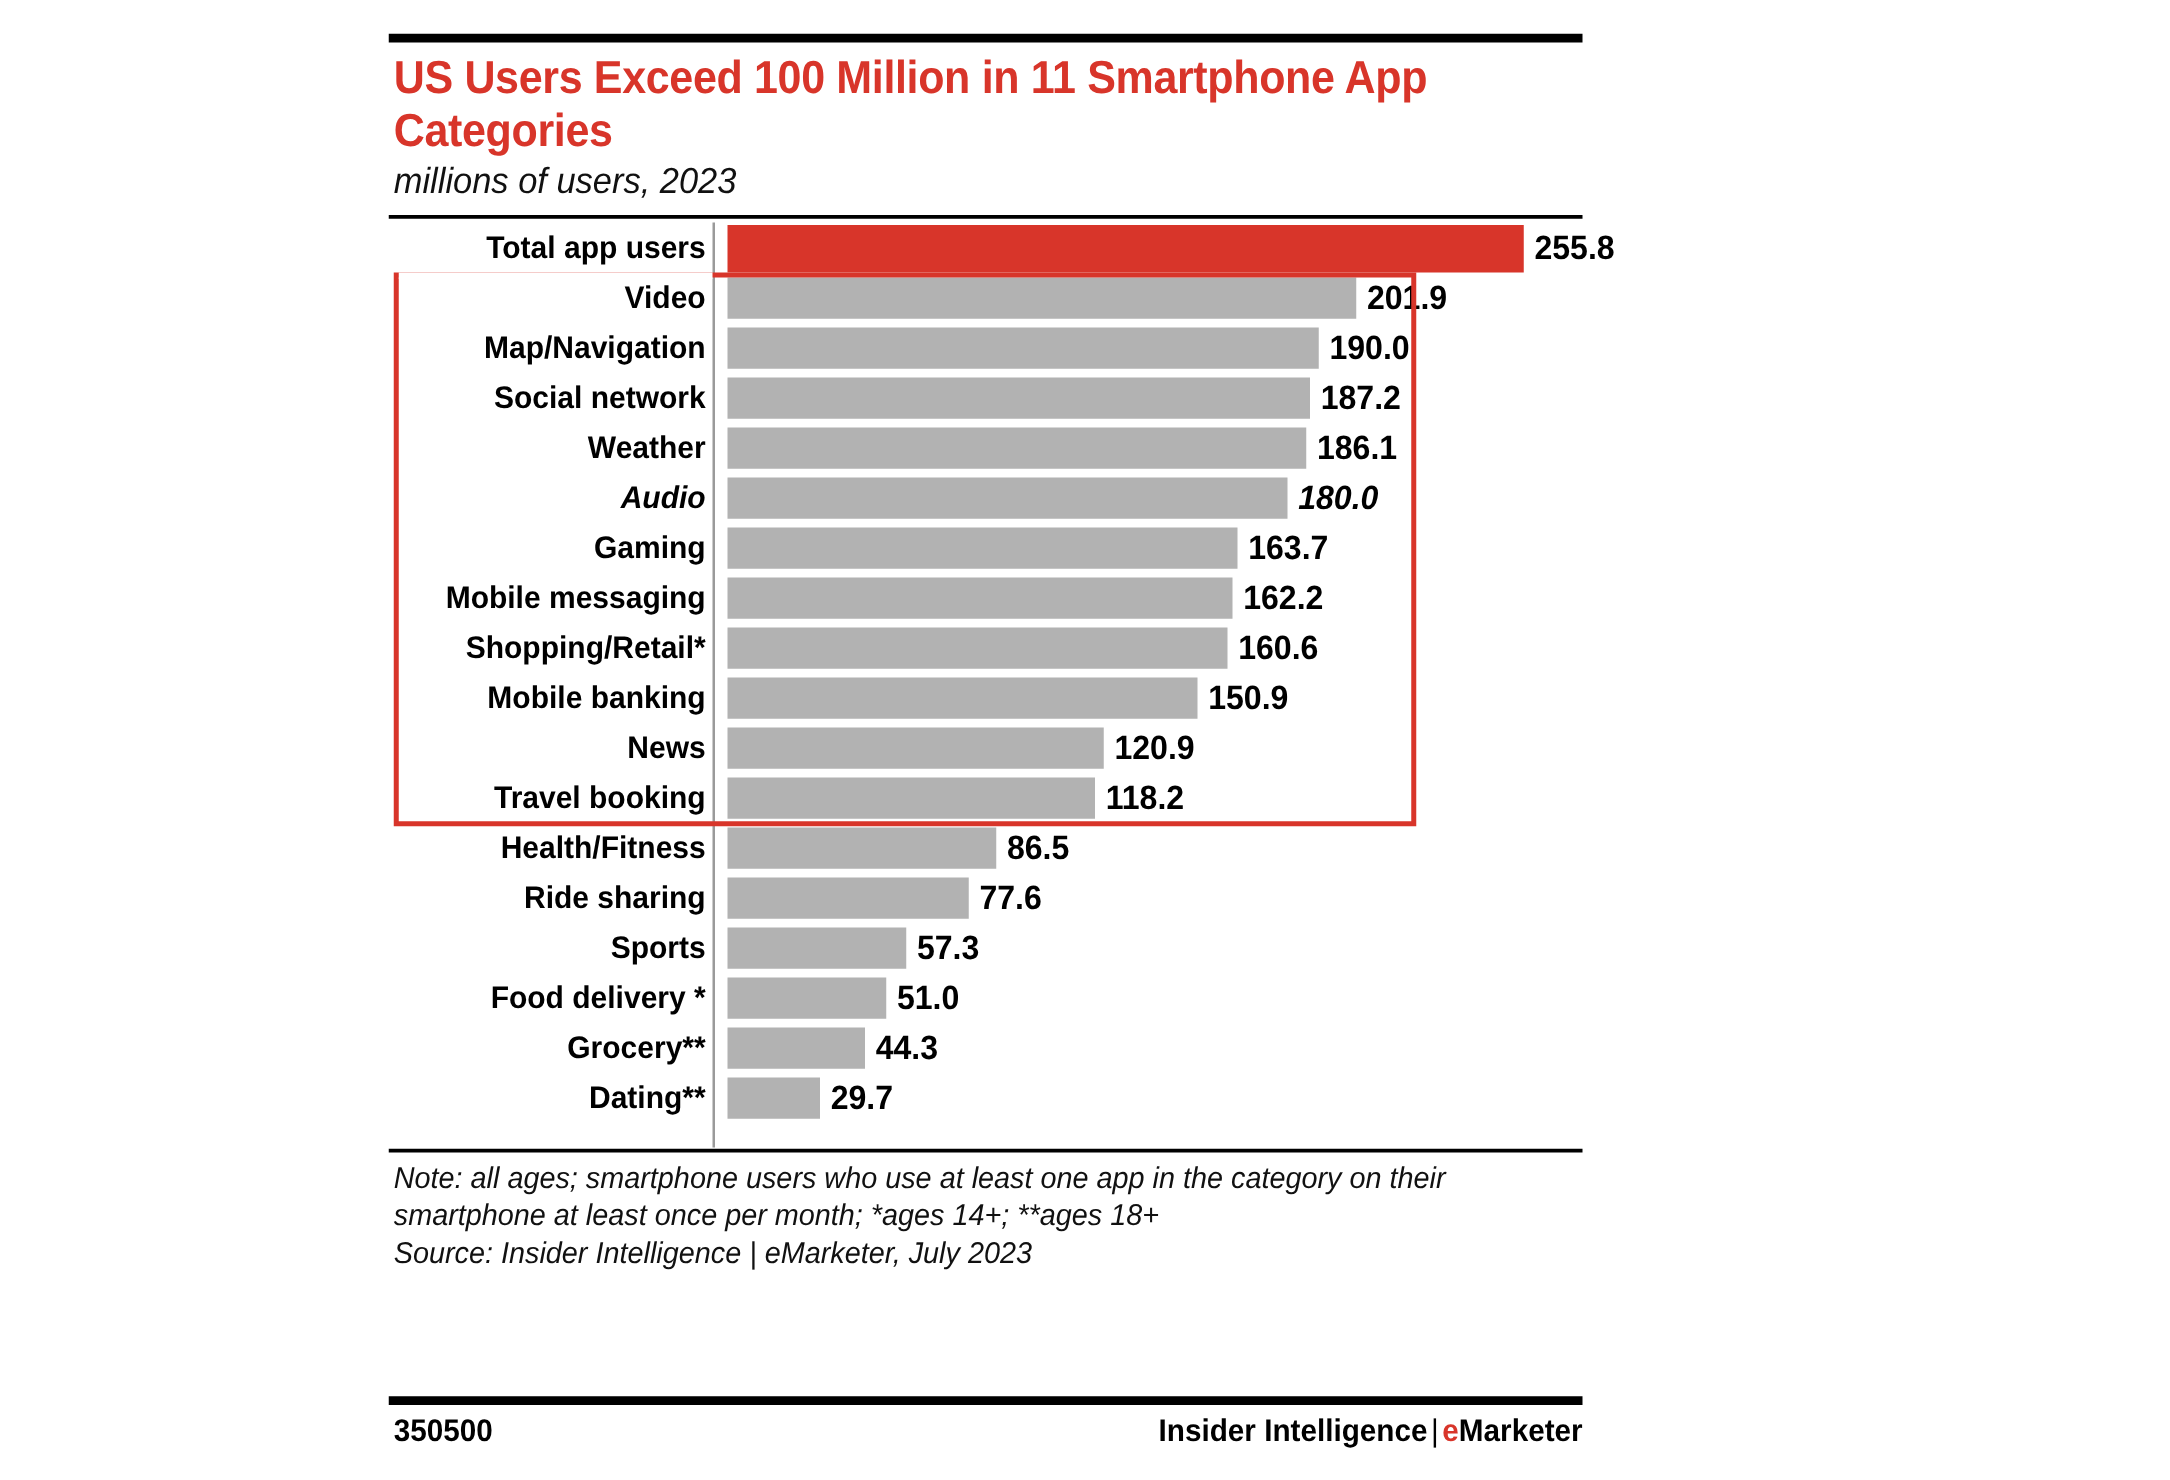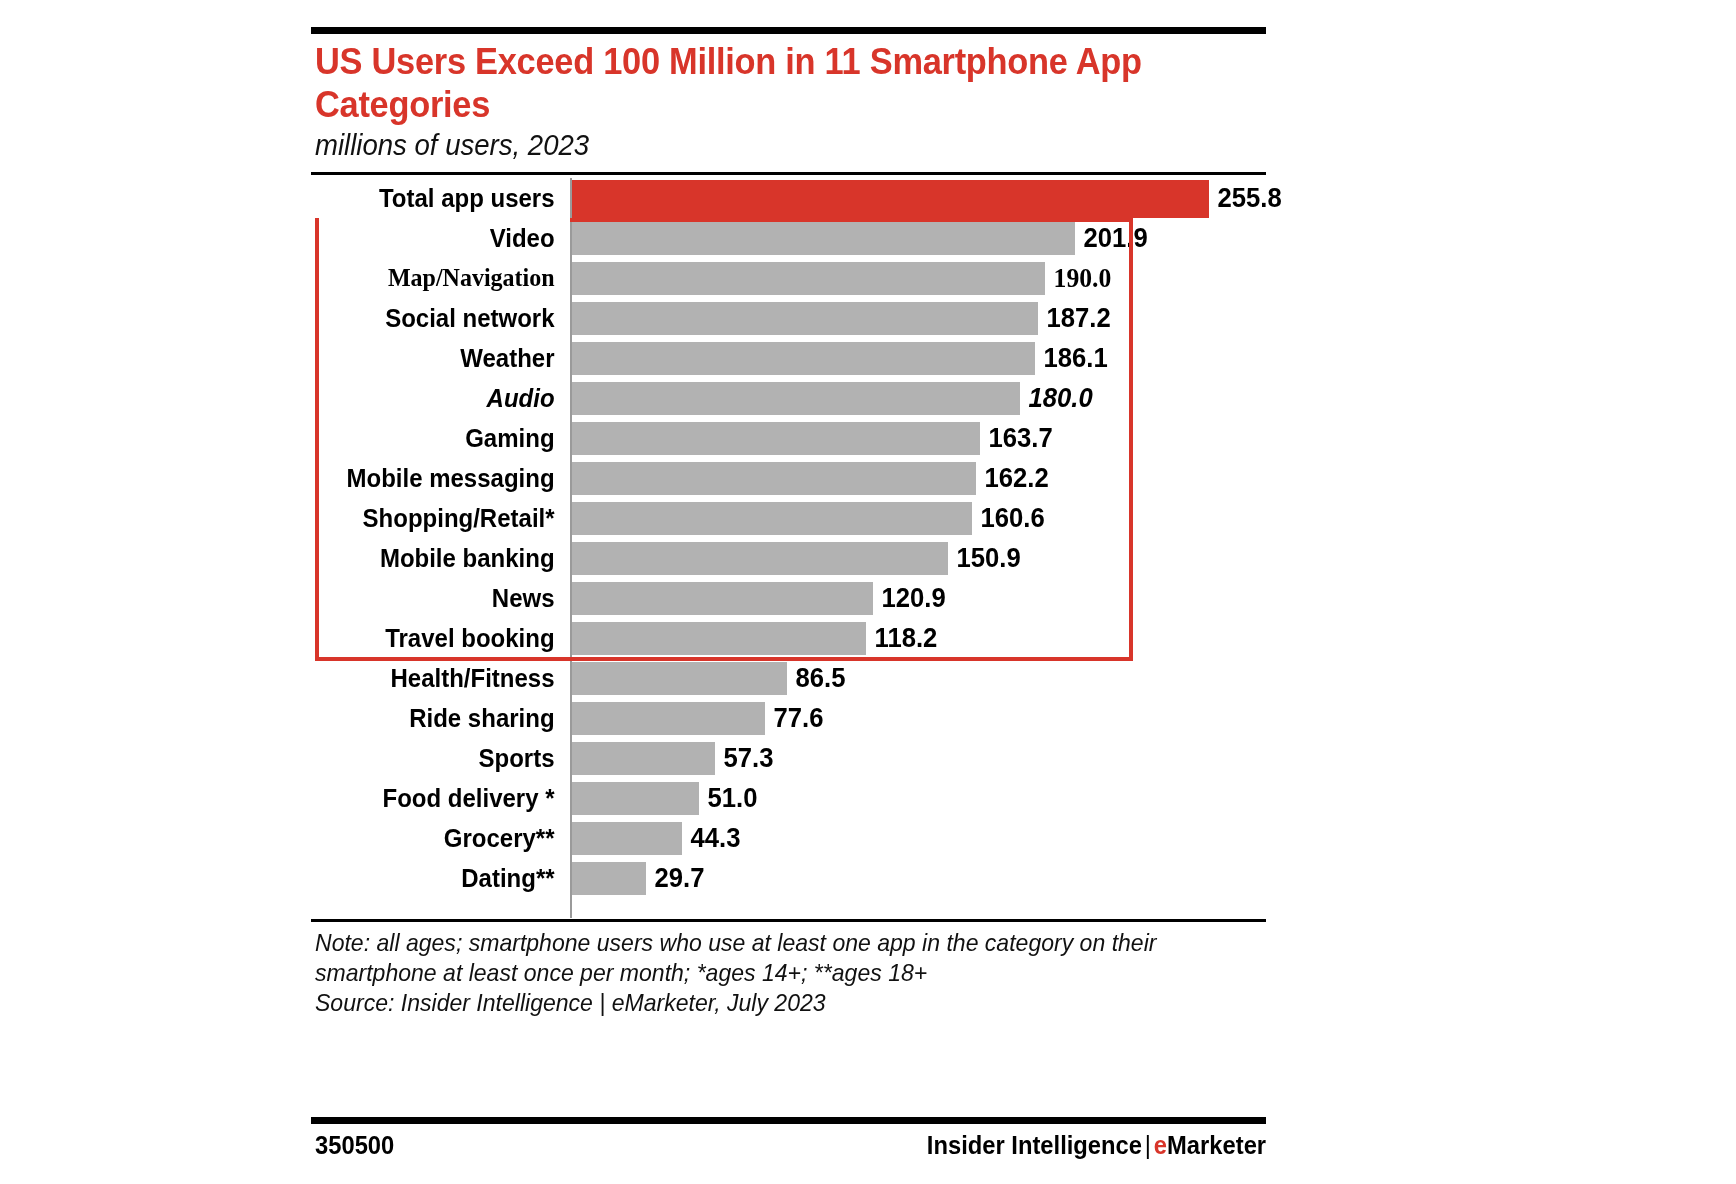--- a/index.html
+++ b/index.html
@@ -79,21 +79,21 @@
     position: absolute;
     left: 259px;
     top: 0;
     width: 2px;
     height: 740px;
     background: #9a9a9a;
   }
 
   .row {
     position: absolute;
-    left: 2px;
+    left: 12px;
     width: 955px;
     height: 40px;
   }
 
   .row .cat-label {
     position: absolute;
     right: 700px;
     top: 0;
     width: 430px;
     height: 40px;
@@ -232,21 +232,21 @@
         <div class="row total" style="top: 0px;">
           <div class="cat-label">Total app users</div>
           <div class="bar" style="width: 637px;"></div>
           <div class="val" style="left: 896px;">255.8</div>
         </div>
         <div class="row" style="top: 40px;">
           <div class="cat-label">Video</div>
           <div class="bar" style="width: 503px;"></div>
           <div class="val" style="left: 762px;">201.9</div>
         </div>
-        <div class="row" style="top: 80px; font-family: Liberation Serif, serif;">
+        <div class="row" style="top: 80px;">
           <div class="cat-label">Map/Navigation</div>
           <div class="bar" style="width: 473px;"></div>
           <div class="val" style="left: 732px;">190.0</div>
         </div>
         <div class="row" style="top: 120px;">
           <div class="cat-label">Social network</div>
           <div class="bar" style="width: 466px;"></div>
           <div class="val" style="left: 725px;">187.2</div>
         </div>
         <div class="row" style="top: 160px;">

